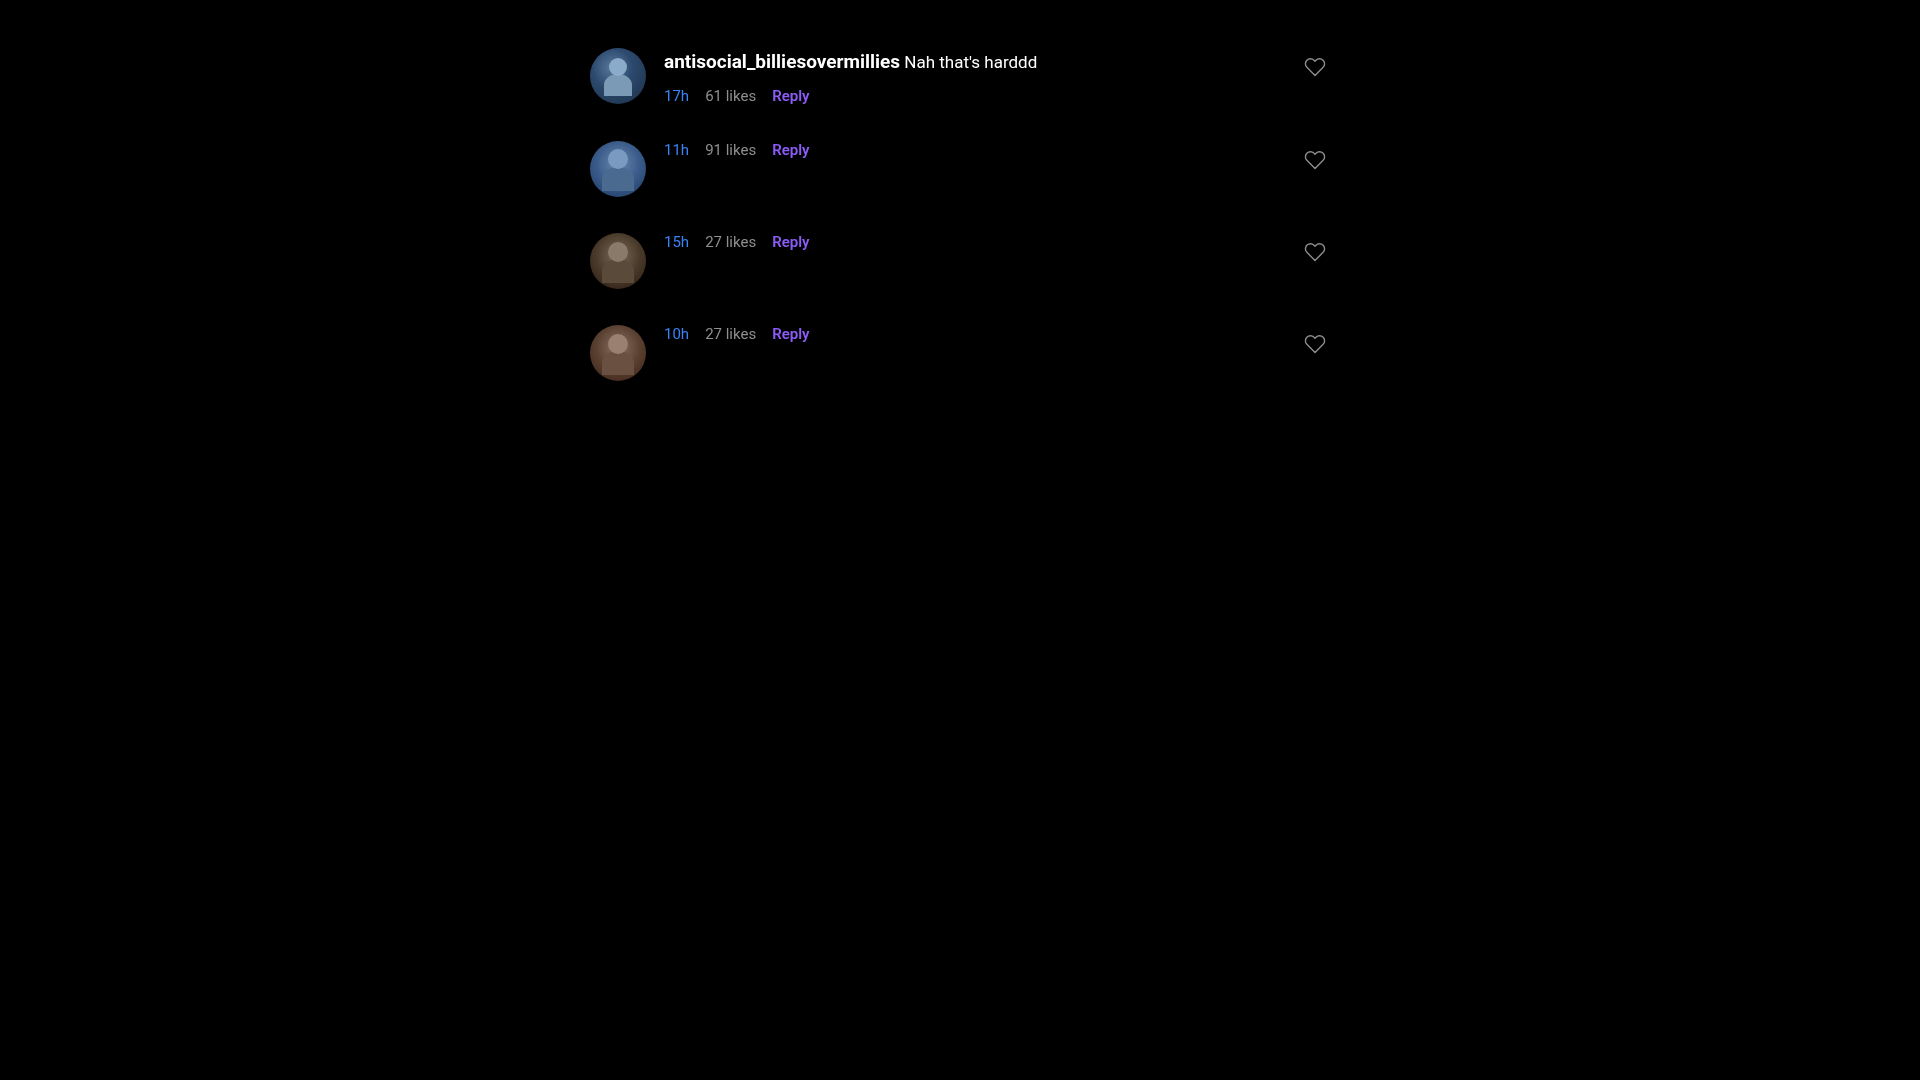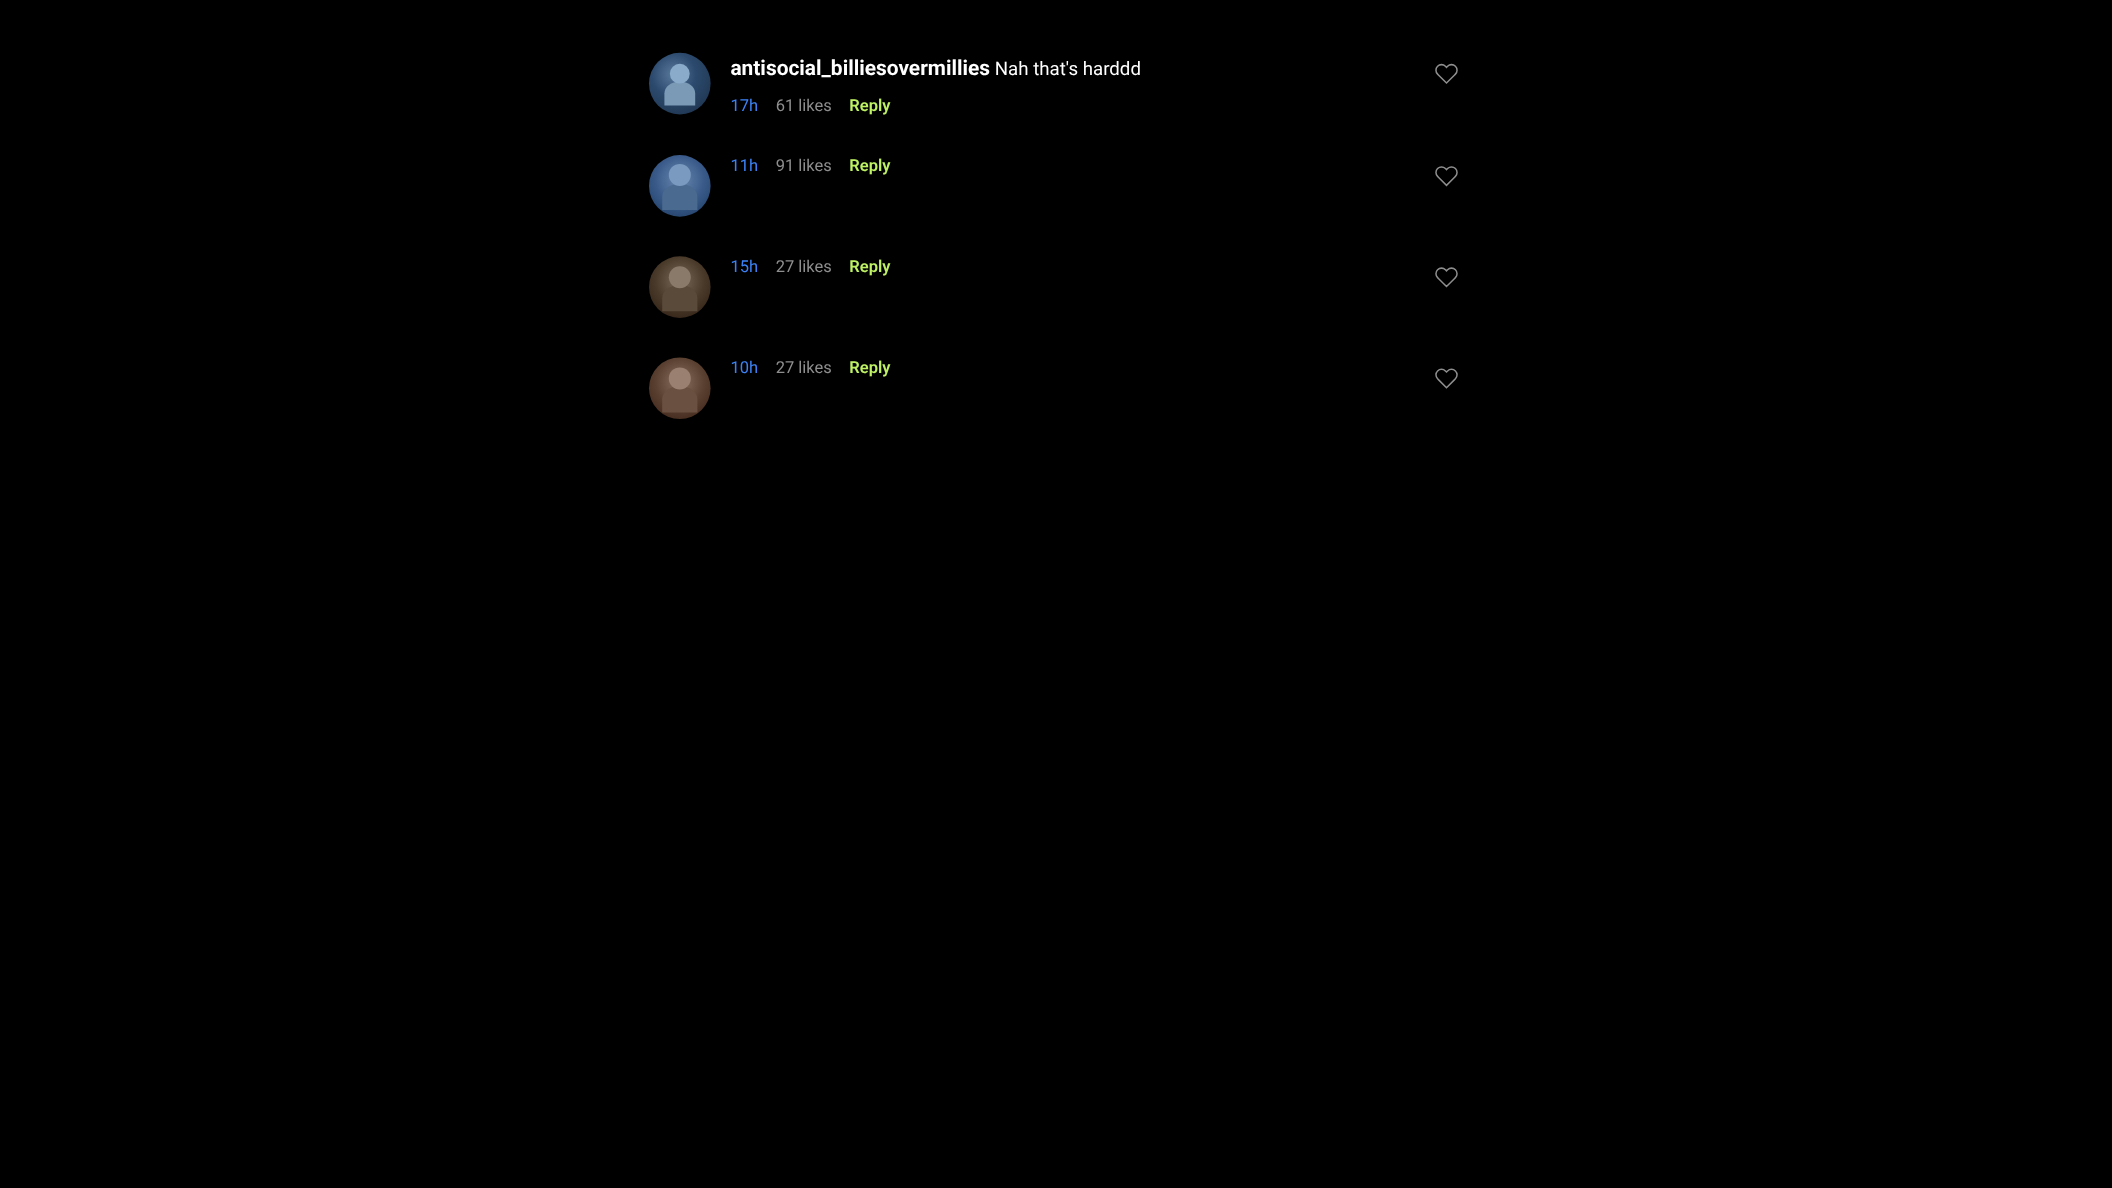--- a/index.html
+++ b/index.html
@@ -203,21 +203,21 @@
 
     .meta-time {
       color: #3b82f6;
     }
 
     .meta-likes {
       color: #8e8e8e;
     }
 
     .meta-reply {
-      color: #bef264;
+      color: #8b5cf6;
       font-weight: 600;
       cursor: pointer;
     }
 
     .heart-btn {
       position: absolute;
       right: 0;
       top: 22px;
       background: none;
       border: none;

